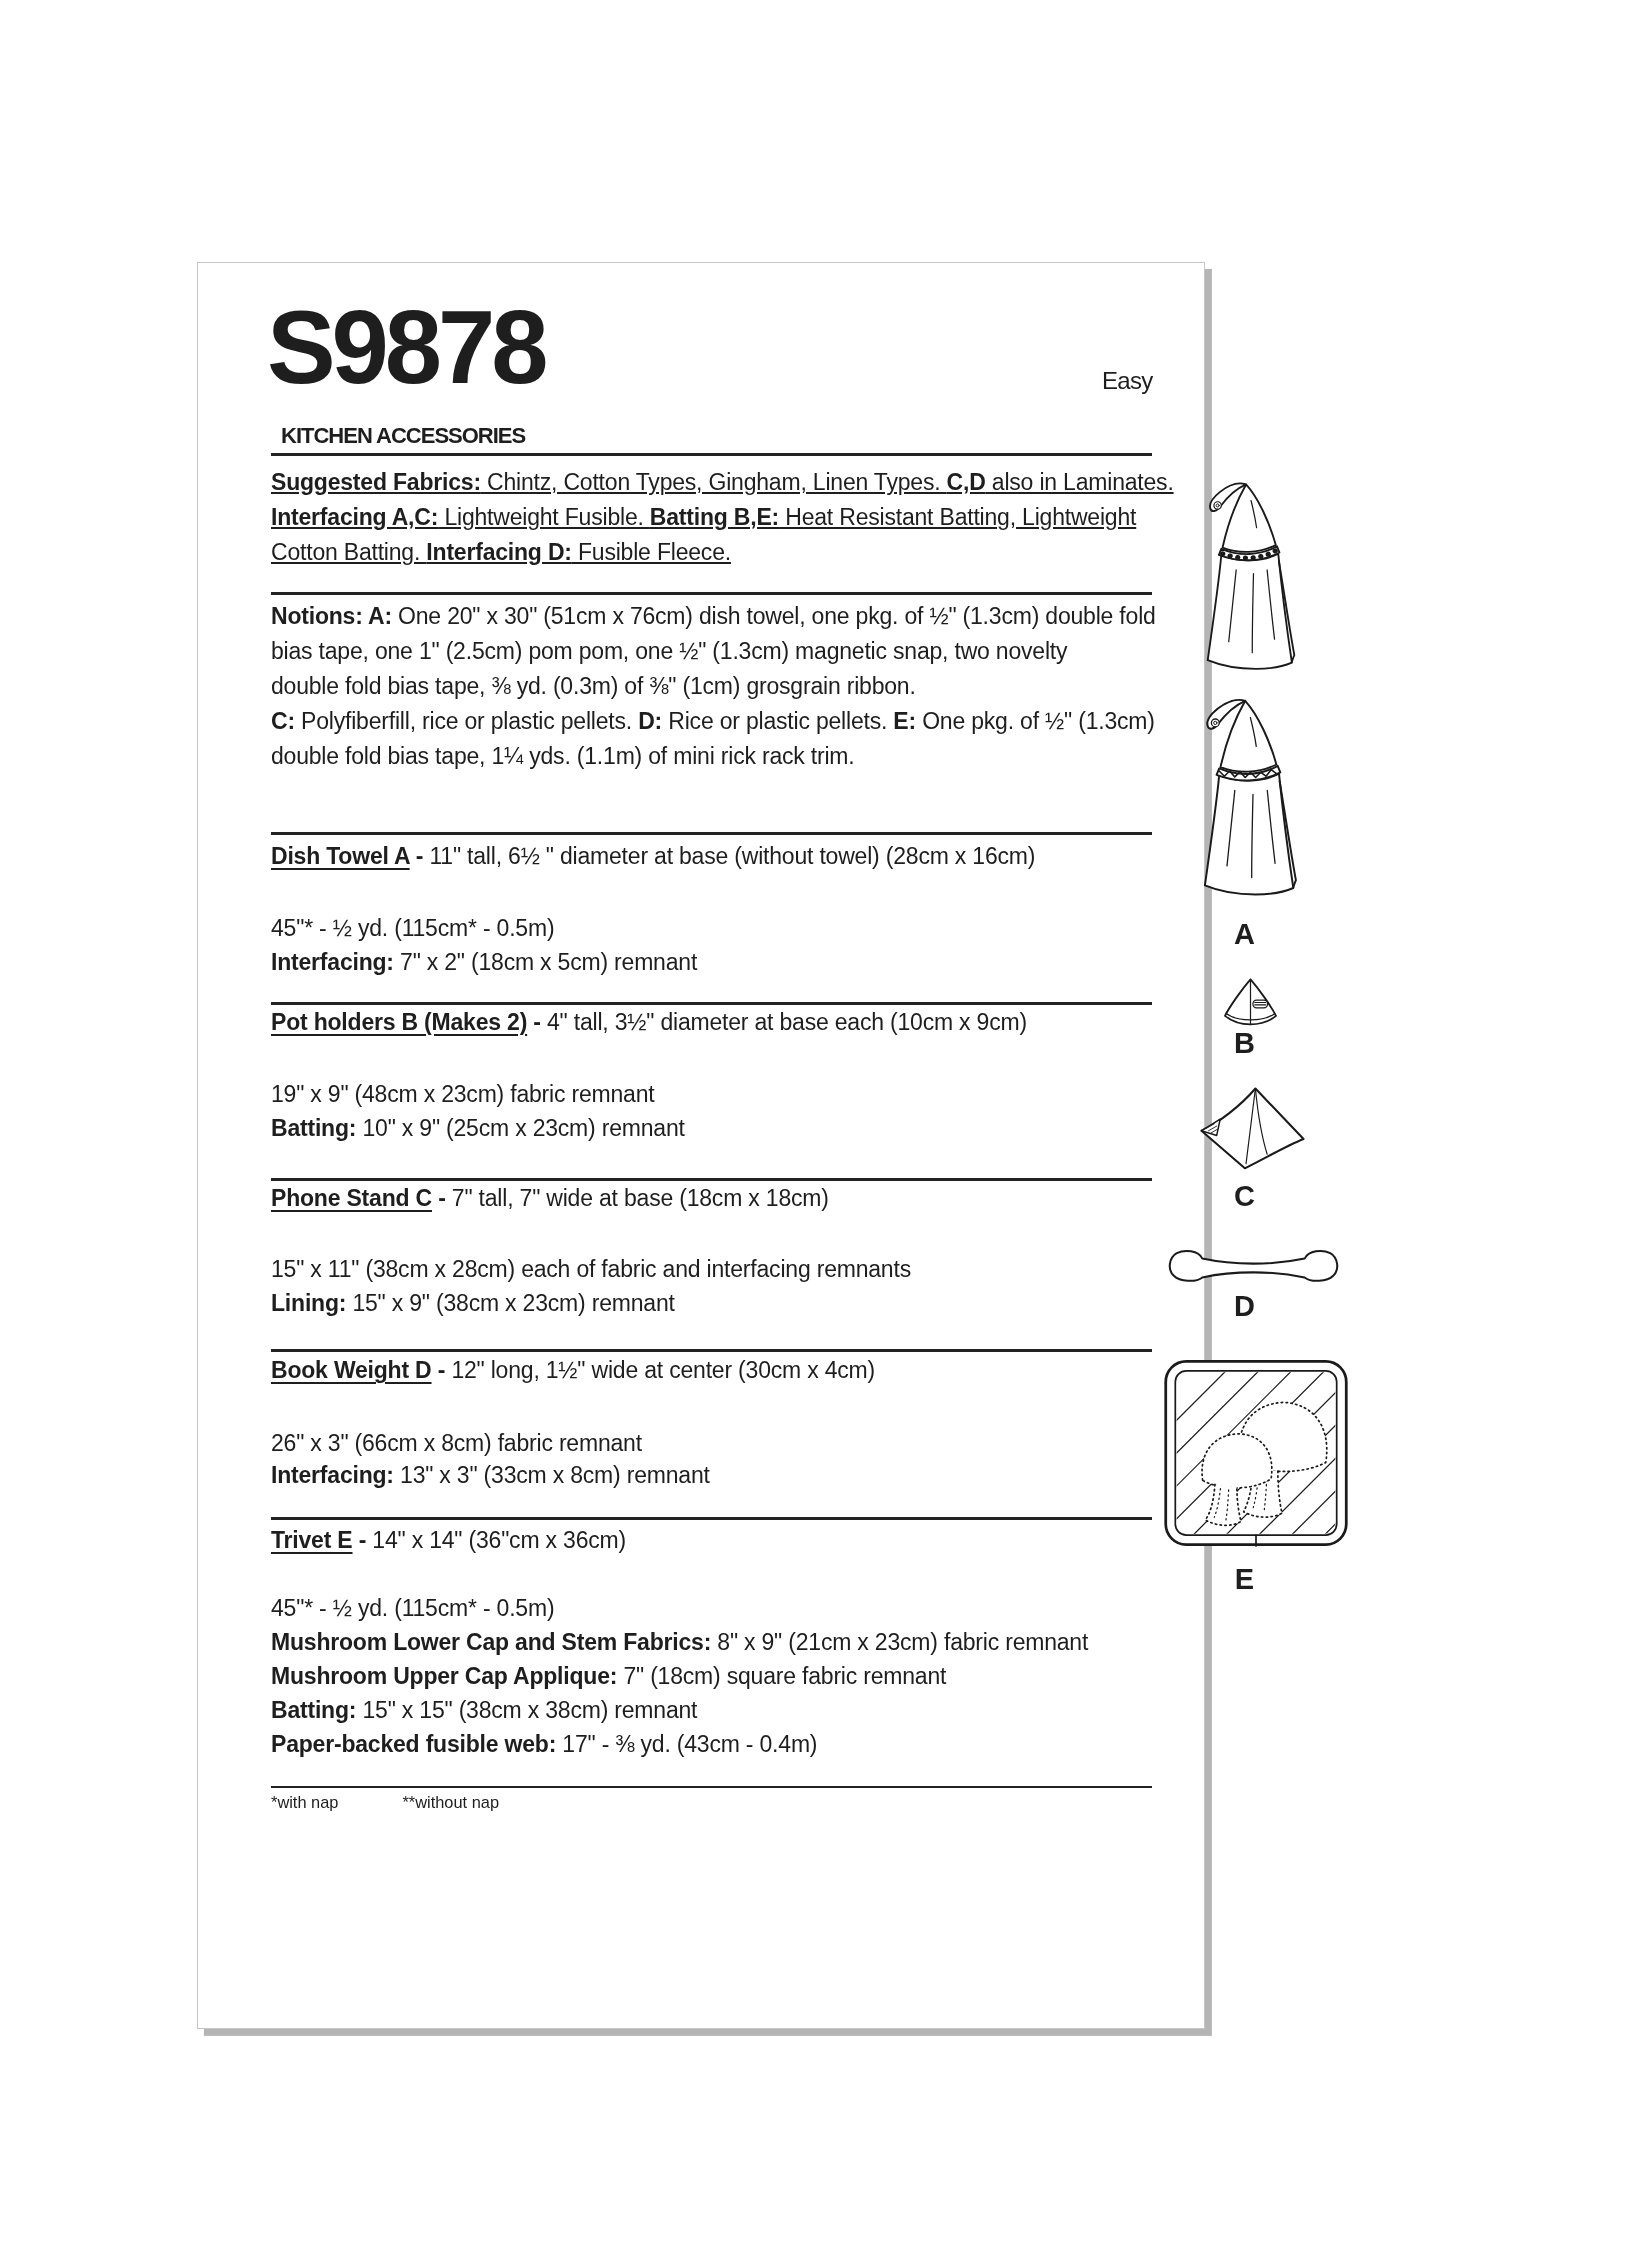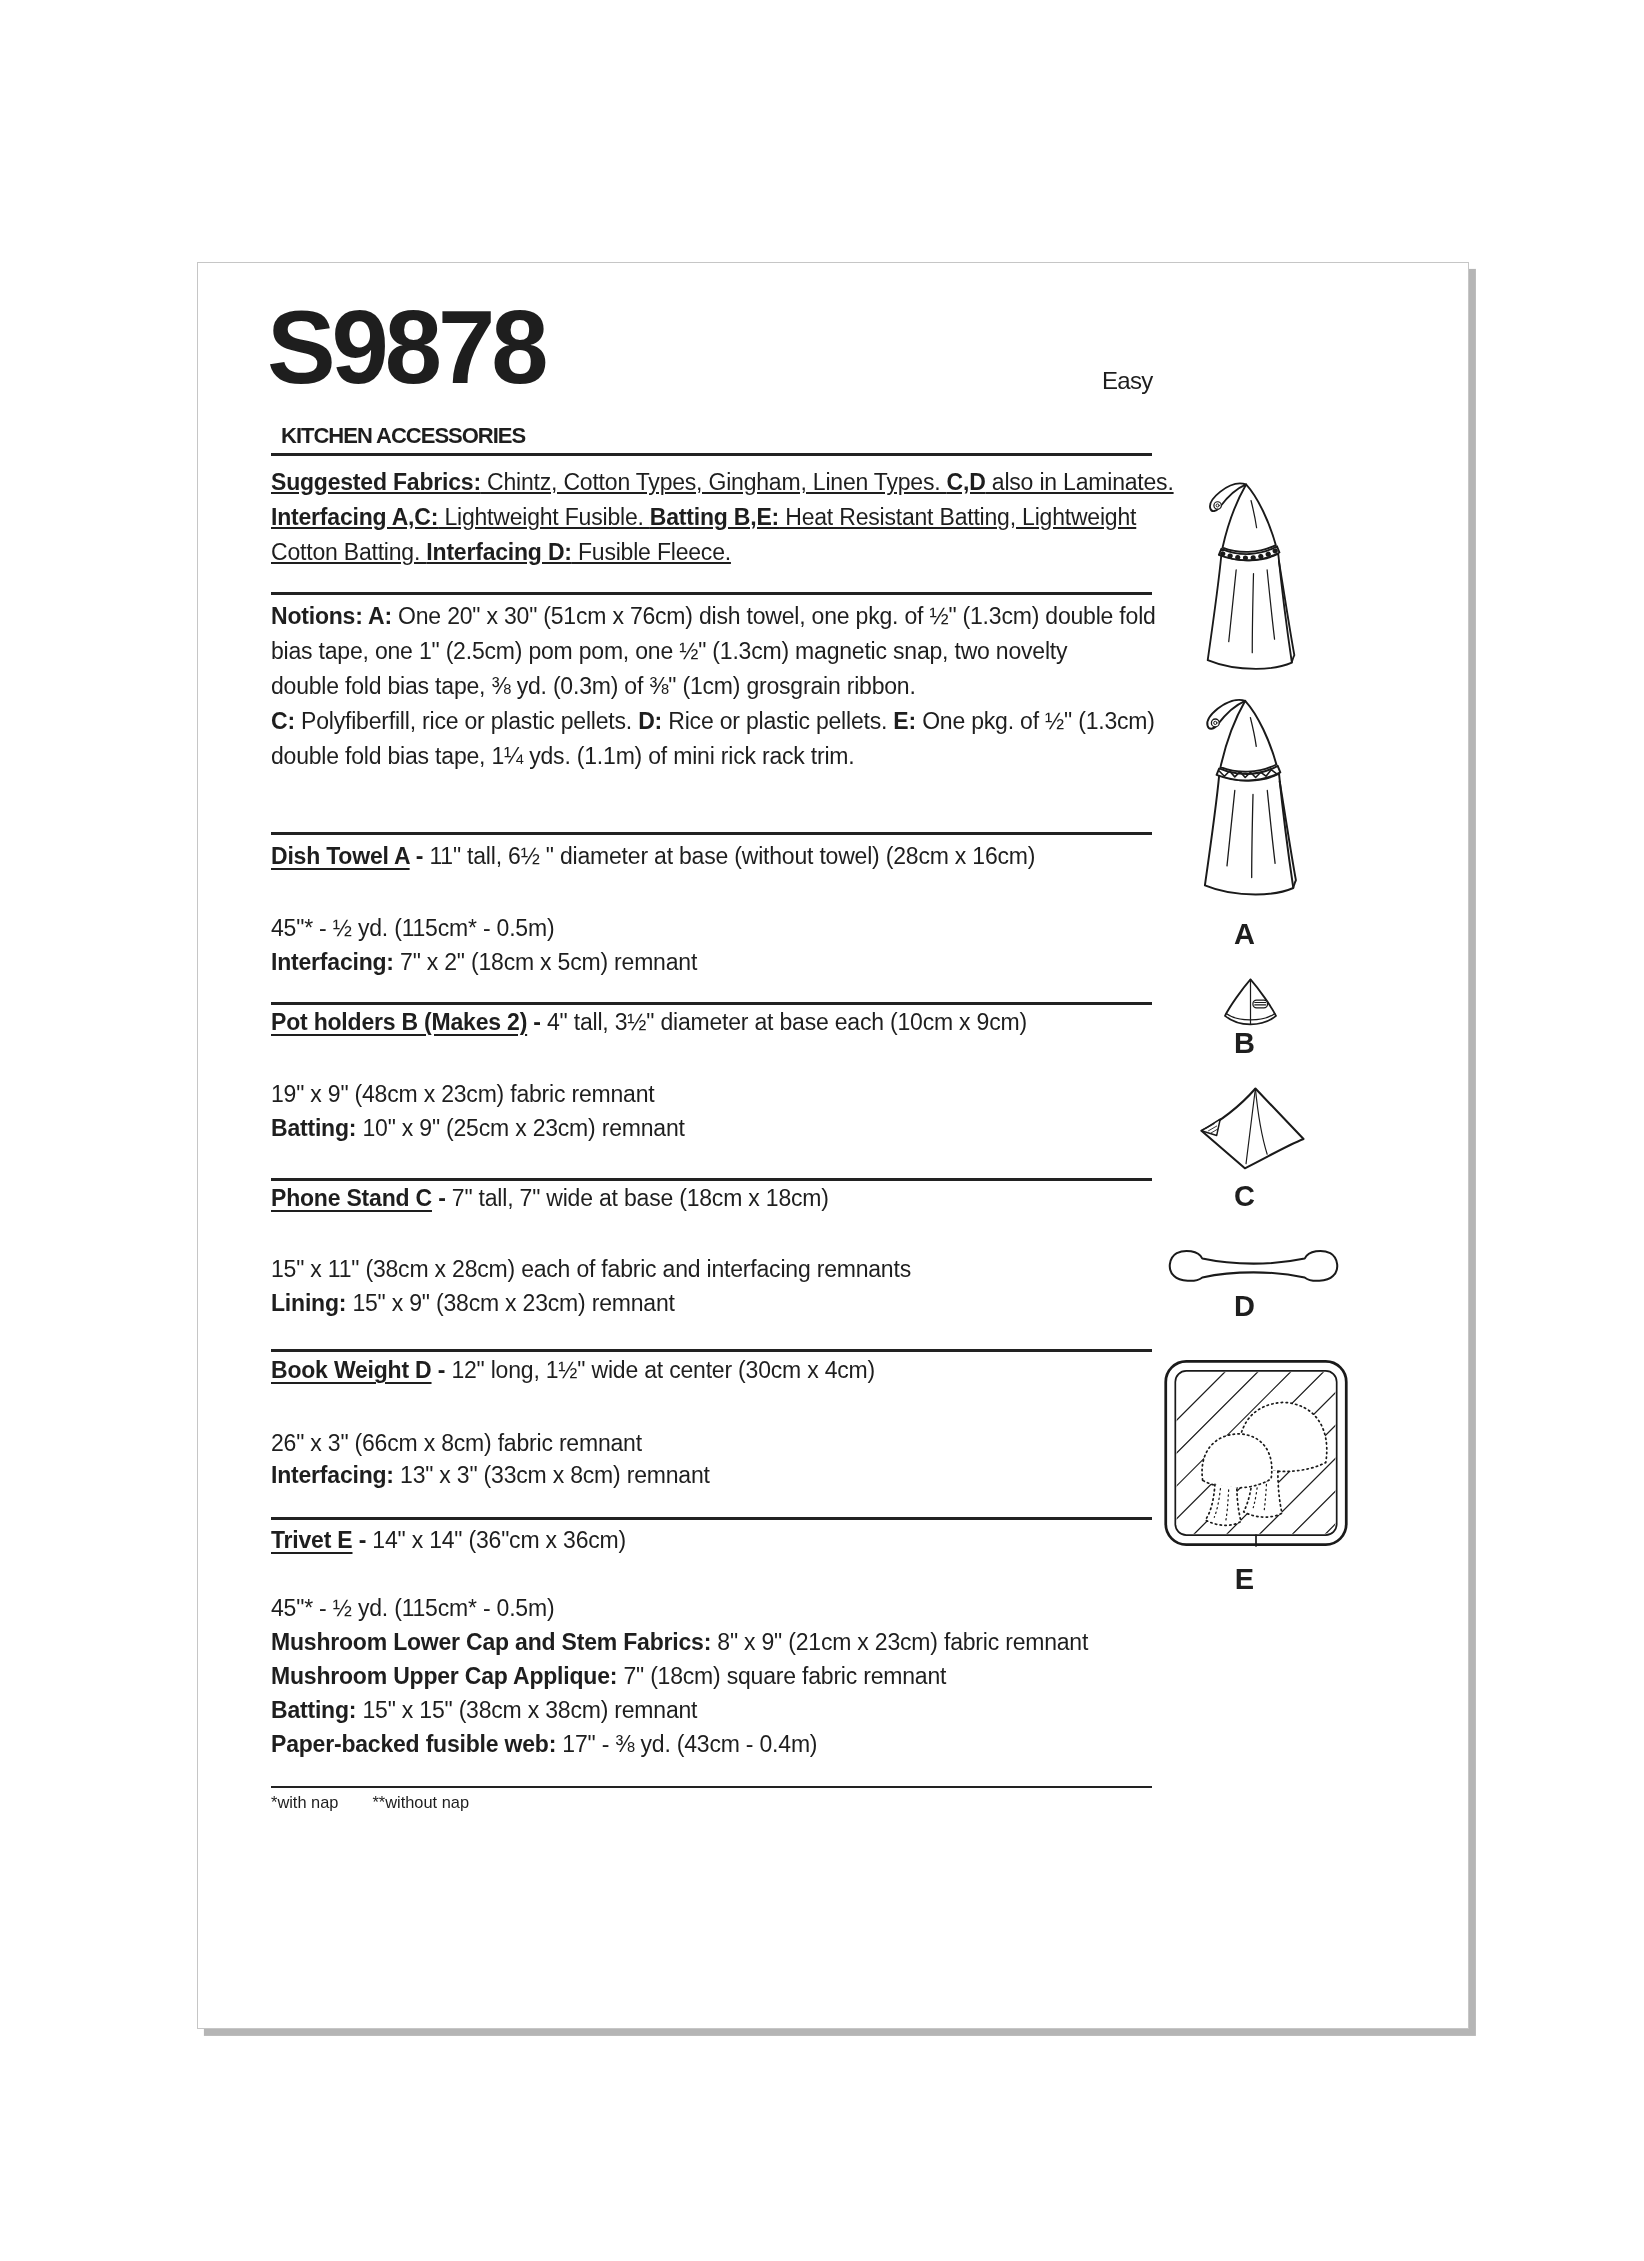--- a/index.html
+++ b/index.html
@@ -1,37 +1,37 @@
 <!DOCTYPE html>
 <html style="font-size:11px"><head>
 <meta charset="utf-8">
 <style>
   html,body { margin:0; padding:0; background:#ffffff; }
   body { width:1645px; height:2261px; position:relative; overflow:hidden;
          font-family:"Liberation Sans", sans-serif; color:#1e1e1e; }
-  .page { position:absolute; left:197px; top:262px; width:1272px; height:1767px;
+  .page { position:absolute; left:197px; top:262px; width:1008px; height:1767px;
           background:#ffffff; border:1.4px solid #c6c6c6;
           box-shadow:6.9px 6.9px 0 #b5b5b5; box-sizing:border-box; }
   .abs { position:absolute; }
   .title { font-size:103px; font-weight:700; letter-spacing:-4.1px; line-height:103px; }
   .easy { font-size:24px; line-height:30px; letter-spacing:-0.7px; }
   .category { font-size:22px; font-weight:700; letter-spacing:-1px; line-height:27px; }
   .rule { position:absolute; left:73px; width:881px; height:2.7px; background:#222222; }
   .rule.thin { height:2.1px; }
   .para .ln, .body .ln, .hd .ln { white-space:pre; font-size:23px; letter-spacing:-0.2px; }
   .para .ln { height:35px; line-height:35px; }
   .body .ln { height:34px; line-height:34px; }
   .body.tight .ln { height:31.5px; line-height:31.5px; }
   .hd .ln { line-height:30px; }
   .ln b { font-weight:700; }
   .ln .u, .ln b.u { text-decoration:underline; text-decoration-thickness:2.1px; text-underline-offset:4.1px; }
   .fig-label { position:absolute; width:69px; text-align:center;
                font-size:29px; font-weight:700; line-height:30px; }
   .footnote { font-size:16.4px; line-height:20.6px; }
-  .footnote span + span { margin-left:34px;text-align:right; }
+  .footnote span + span { margin-left:64px;text-align:right; }
   svg { display:block; }
 </style>
 </head>
 <body>
 
 <div class="page">
 
   <div class="abs title" style="left:69px; top:33px;">S9878</div>
   <div class="abs easy" style="left:904px; top:103px;">Easy</div>
   <div class="abs category" style="left:83px; top:159px;">KITCHEN ACCESSORIES</div>

